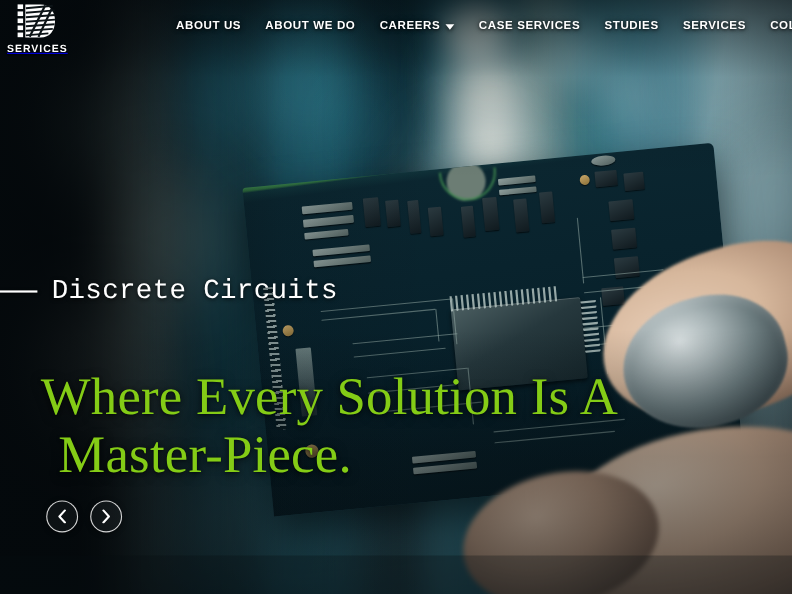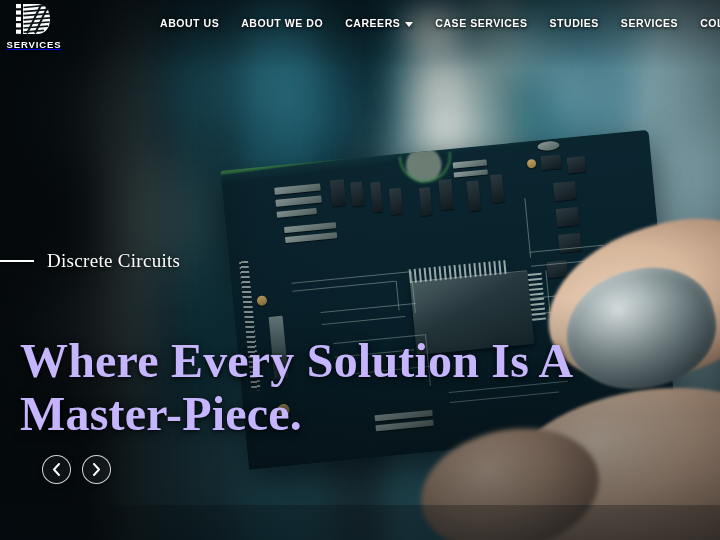--- a/index.html
+++ b/index.html
@@ -254,40 +254,40 @@
   }
   .eyebrow-rule {
     display:block;
     width: 34px;
     height: 2px;
     background:#ffffff;
     box-shadow: 0 1px 3px rgba(0,0,0,.8);
   }
   .eyebrow-text {
     color:#ffffff;
-    font-family:Liberation Serif, serif;
-    font-size: 19px;
+    font-family:Liberation Mono, monospace;
+    font-size: 25px;
     letter-spacing: .3px;
     text-shadow: 0 1px 4px rgba(0,0,0,.8);
   }
 
   .headline {
     position:absolute;
-    left: 20px;
+    left: 37px;
     top: 334px;
     margin:0;
-    color:#c4b5fd;
+    color:#84cc16;
     font-family:"Liberation Serif", serif;
-    font-weight: 700;
+    font-weight: 400;
     font-size: 48px;
     line-height: 53px;
     letter-spacing: .2px;
     text-shadow: 0 2px 10px rgba(0,0,0,.6), 0 1px 3px rgba(0,0,0,.55);
   }
-  .headline .l2 { display:block; }
+  .headline .l2 { display:block;margin-left:16px; }
 
   .carousel-nav {
     position:absolute;
     left: 42px;
     top: 455px;
     display:flex;
     gap: 11px;
   }
   .c-btn {
     width: 29px; height: 29px;

